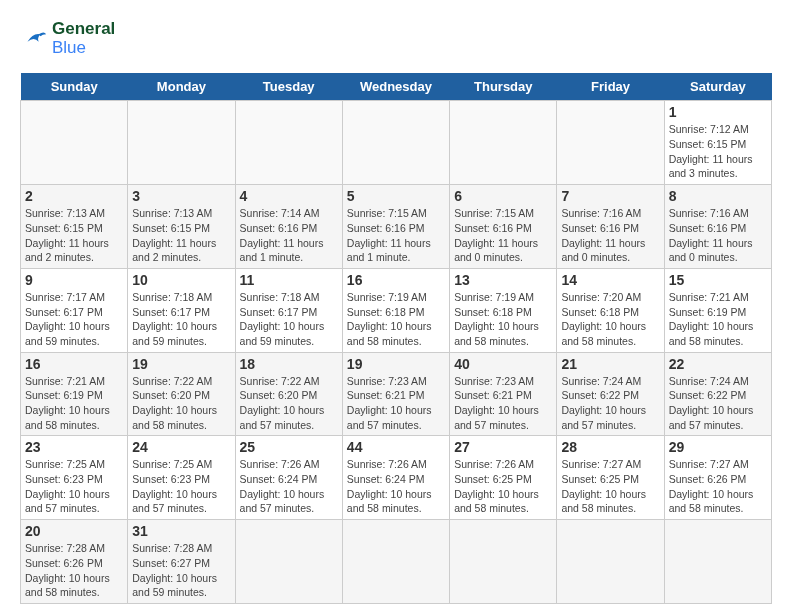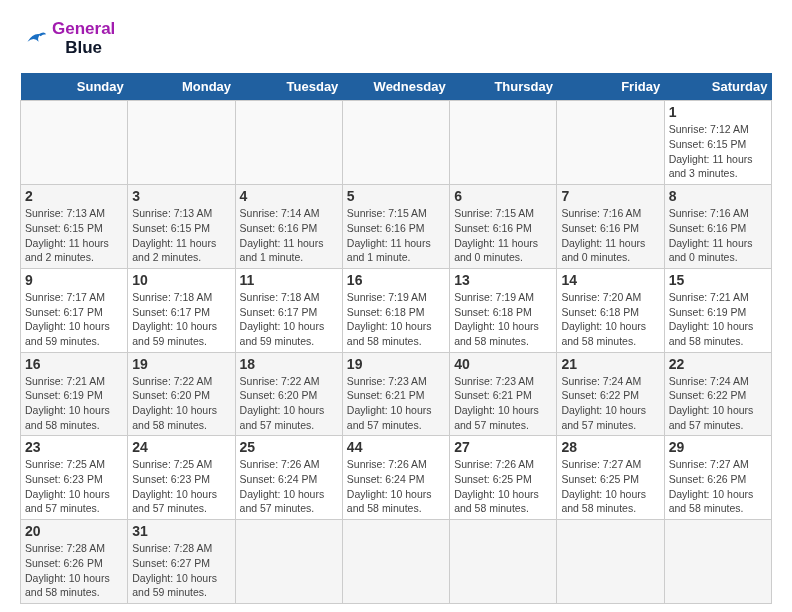--- a/index.html
+++ b/index.html
@@ -37,21 +37,21 @@
     }
     table {
       width: 100%;
       border-collapse: collapse;
       font-size: 11px;
     }
     th {
       background-color: #2060a0;
       color: #fff;
       padding: 6px 4px;
-      text-align: right;
+      text-align: center;
       font-size: 13px;
       font-weight: bold;
     }
     td {
       border: 1px solid #ccc;
       vertical-align: top;
       padding: 3px 4px;
       width: 106px;
       height: 80px;
       background: #fff;
@@ -75,23 +75,23 @@
 <body>
 
 <div class="header">
   <div class="logo">
     <svg class="logo-bird" viewBox="0 0 30 30">
       <path d="M8 18 Q14 8 22 10 Q18 14 20 18 Q15 12 8 18Z" fill="#1a6fc4"></path>
       <path d="M20 10 Q26 6 28 10 Q24 10 22 12Z" fill="#1a6fc4"></path>
     </svg>
     <div>
       <div style="font-size:17px;font-weight:bold;color:#333;line-height:1.1;">
-        <span style="color:#a21caf;">General</span>
+        <span style="color:#14532d;">General</span>
       </div>
-      <div style="font-size:17px;font-weight:bold;color:#0f172a;line-height:1.1;text-align:center;">Blue</div>
+      <div style="font-size:17px;font-weight:normal;color:#3b82f6;line-height:1.1;">Blue</div>
     </div>
   </div>
   <div class="title-block">
     <div class="month-title"></div>
     <div class="location"></div>
   </div>
 </div>
 
 <table>
   <thead>

